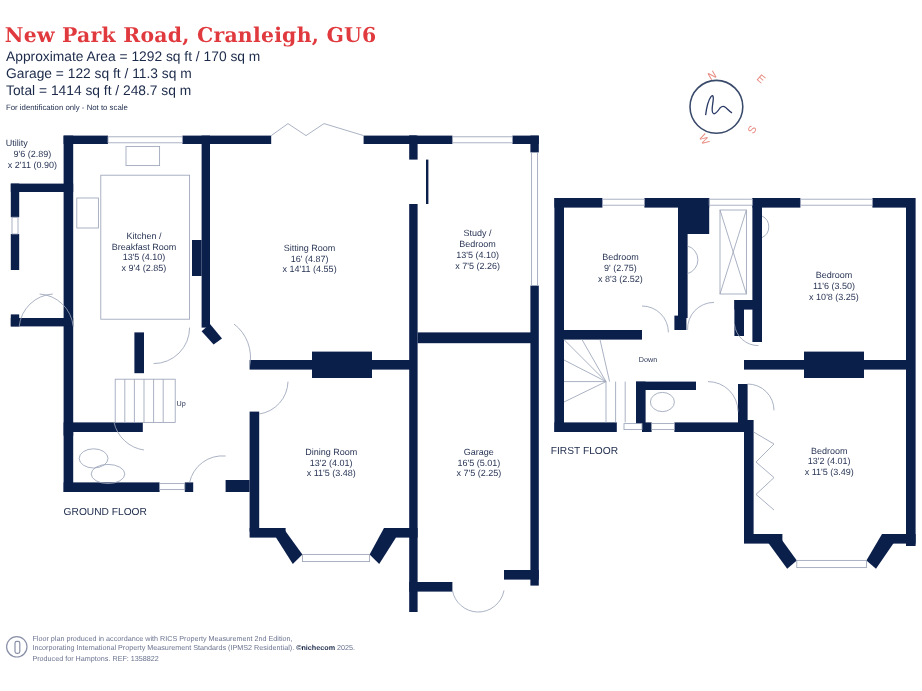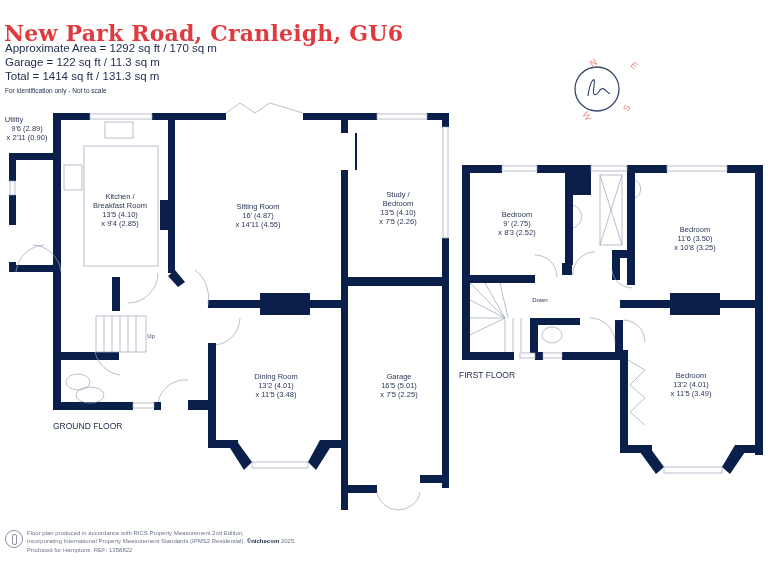--- a/index.html
+++ b/index.html
@@ -1,36 +1,36 @@
 <!DOCTYPE html>
 <html><head>
 <meta charset="utf-8">
 <style>
   html, body { margin:0; padding:0; background:#ffffff; }
   body { width:768px; height:576px; position:relative; overflow:hidden; font-family:"Liberation Sans", sans-serif; }
-  .title { position:absolute; left:4px; top:20px; font-family:"DejaVu Serif", serif; font-weight:bold; font-size:22px; color:#e03a3e; letter-spacing:0.2px; }
+  .title { position:absolute; left:4px; top:20px; font-family:"DejaVu Serif", serif; font-weight:bold; font-size:17px; color:#e03a3e; letter-spacing:0.2px; }
   .area { position:absolute; left:5px; font-size:11.5px; color:#1c2a4a; }
   .a1 { top:42px; } .a2 { top:56px;text-align:center; } .a3 { top:70px; }
   .note { position:absolute; left:5px; top:87px; font-size:6.5px; color:#1c2a4a; }
   svg.plan { position:absolute; left:0; top:0; }
   .lbl { font-family:"Liberation Sans", sans-serif; font-size:7.5px; fill:#2a3656; text-anchor:middle; }
   .small { font-size:6px; }
   .floor { font-family:"Liberation Sans", sans-serif; font-size:8.5px; fill:#1c2a4a; }
   .footer { position:absolute; left:27px; top:529px; font-size:6px; color:#6b7490; line-height:8.3px; }
   .footer .brand { color:#1c2a4a; font-weight:bold; }
   .info-icon { position:absolute; left:5px; top:530px; width:16px; height:16px; border:1px solid #8a90a8; border-radius:50%; }
   .info-icon:after { content:""; position:absolute; left:6px; top:3px; width:3px; height:9px; border:1px solid #8a90a8; border-radius:2px; }
 </style>
 </head>
 <body>
 
 <div class="title">New Park Road, Cranleigh, GU6</div>
 <div class="area a1">Approximate Area = 1292 sq ft / 170 sq m</div>
 <div class="area a2">Garage = 122 sq ft / 11.3 sq m</div>
-<div class="area a3">Total = 1414 sq ft / 131.3 sq m</div>
+<div class="area a3">Total = 1414 sq ft / 248.7 sq m</div>
 <div class="note">For identification only - Not to scale</div>
 
 <svg class="plan" width="768" height="576" viewBox="0 0 768 576">
 
   <g>
     <circle cx="597" cy="89" r="22" fill="none" stroke="#3a4a6a" stroke-width="1.3"></circle>
     <path d="M588 96 C 590 80, 596 74, 594 86 C 592 98, 596 96, 600 90 C 604 86, 606 92, 610 94" fill="none" stroke="#2a3a66" stroke-width="1.1"></path>
     <text x="592" y="67" font-size="9" fill="#e8897f" transform="rotate(-30 592 67)">N</text>
     <text x="630" y="66" font-size="9" fill="#e8897f" transform="rotate(40 630 66)">E</text>
     <text x="628" y="112" font-size="9" fill="#e8897f" transform="rotate(-60 628 112)">S</text>

